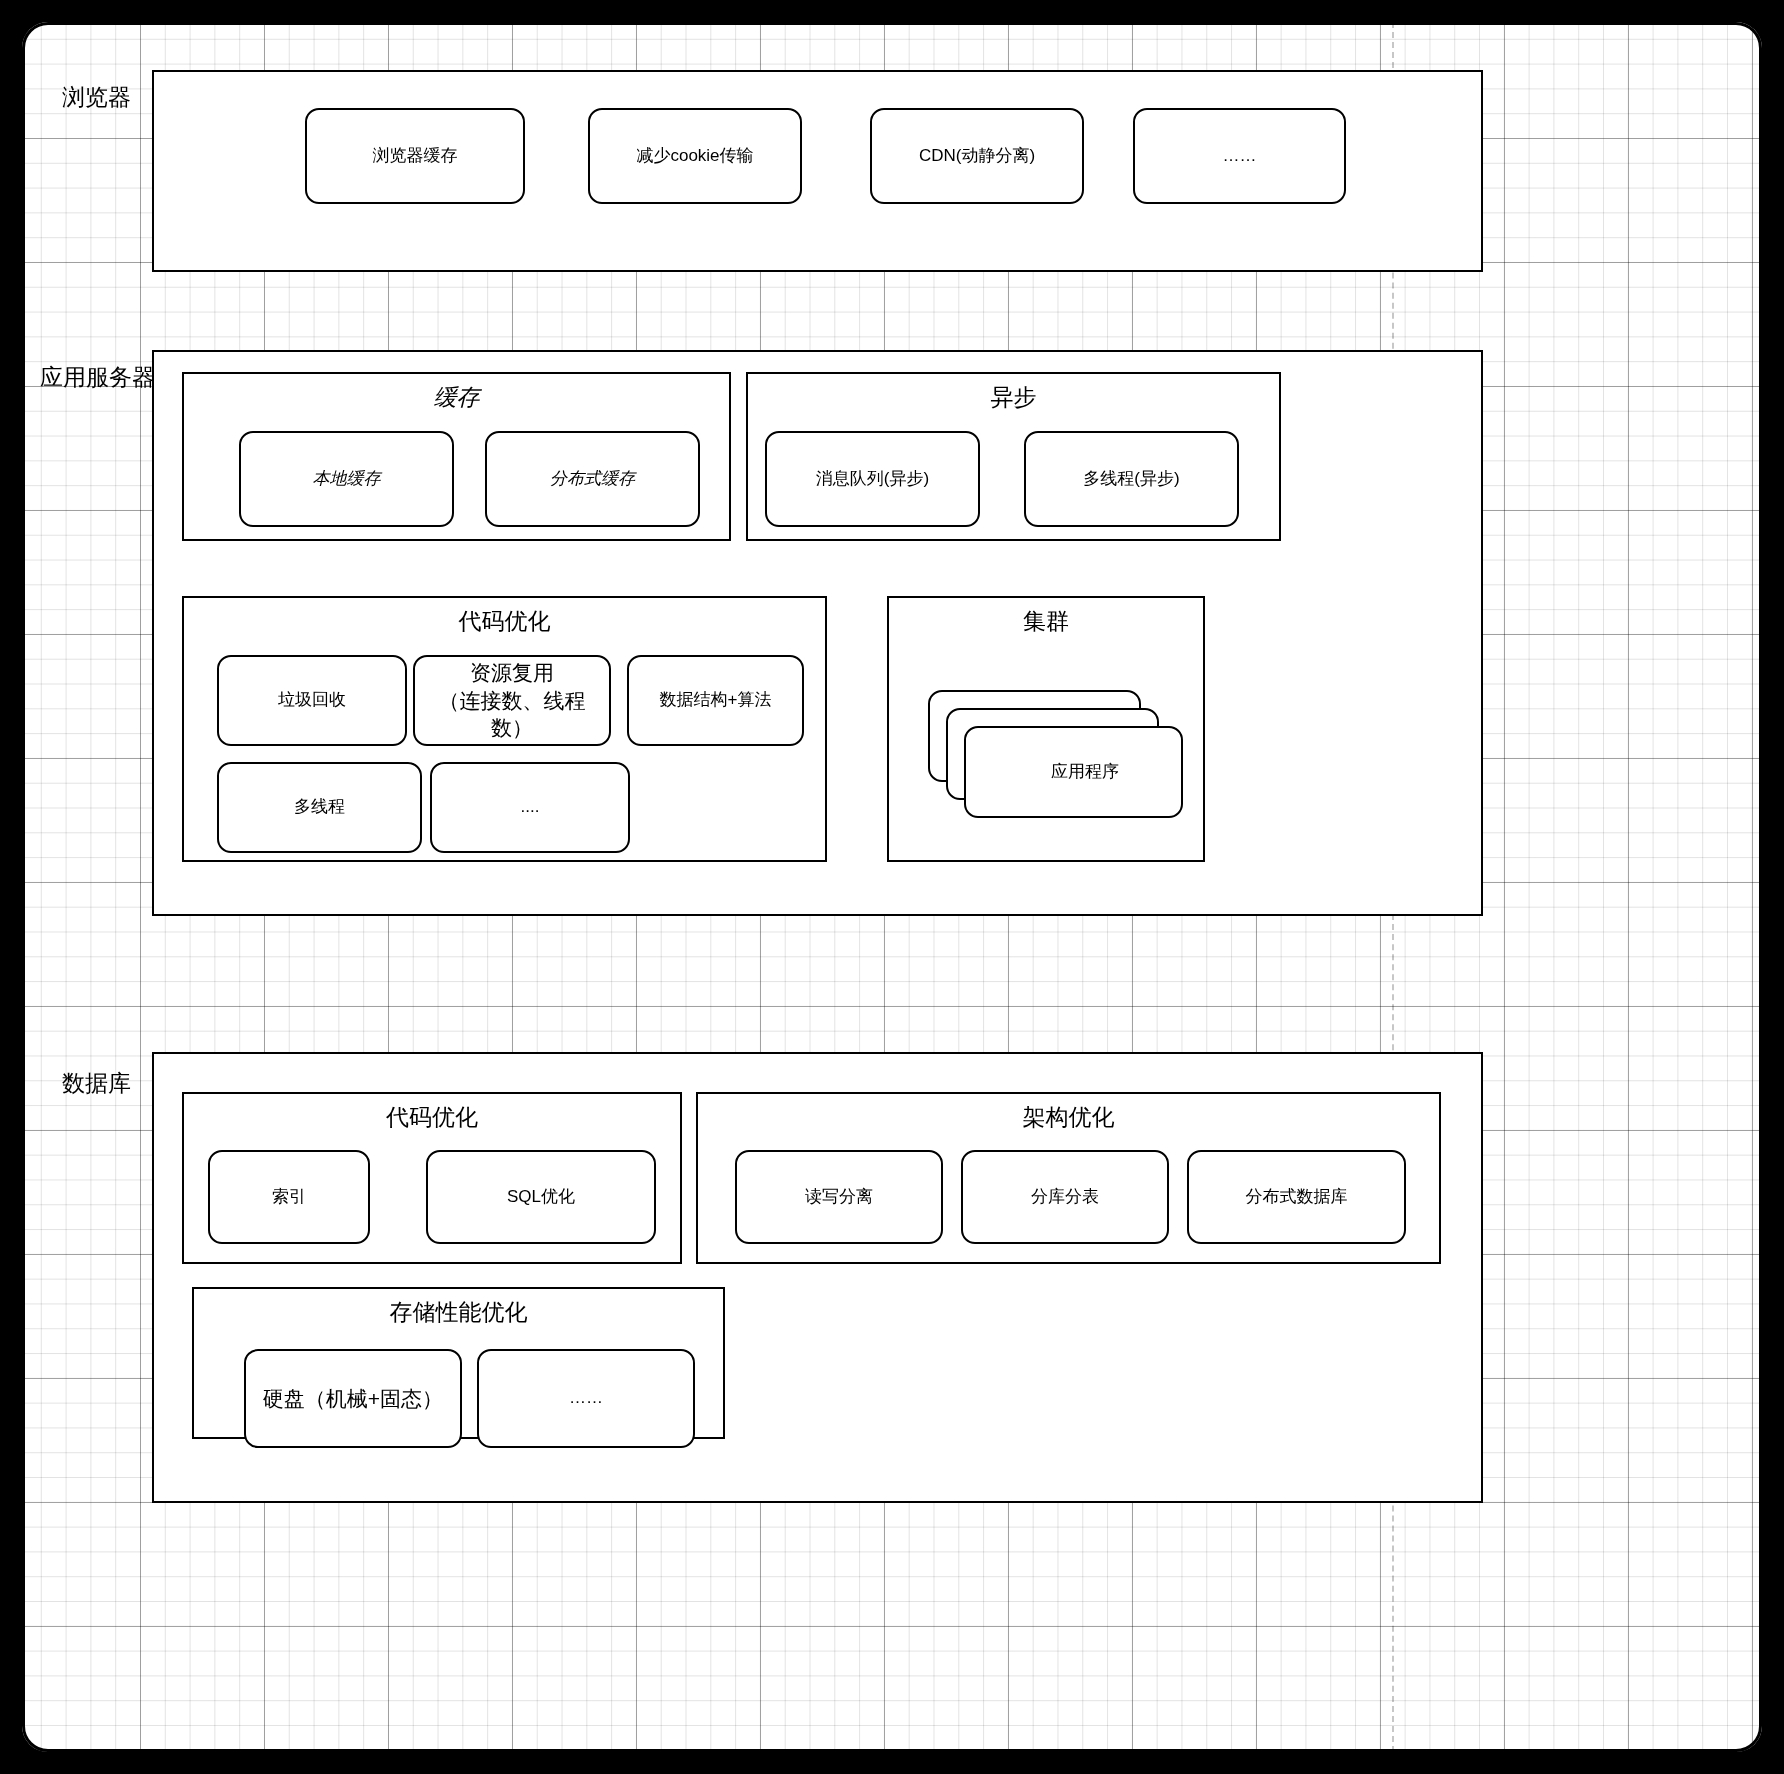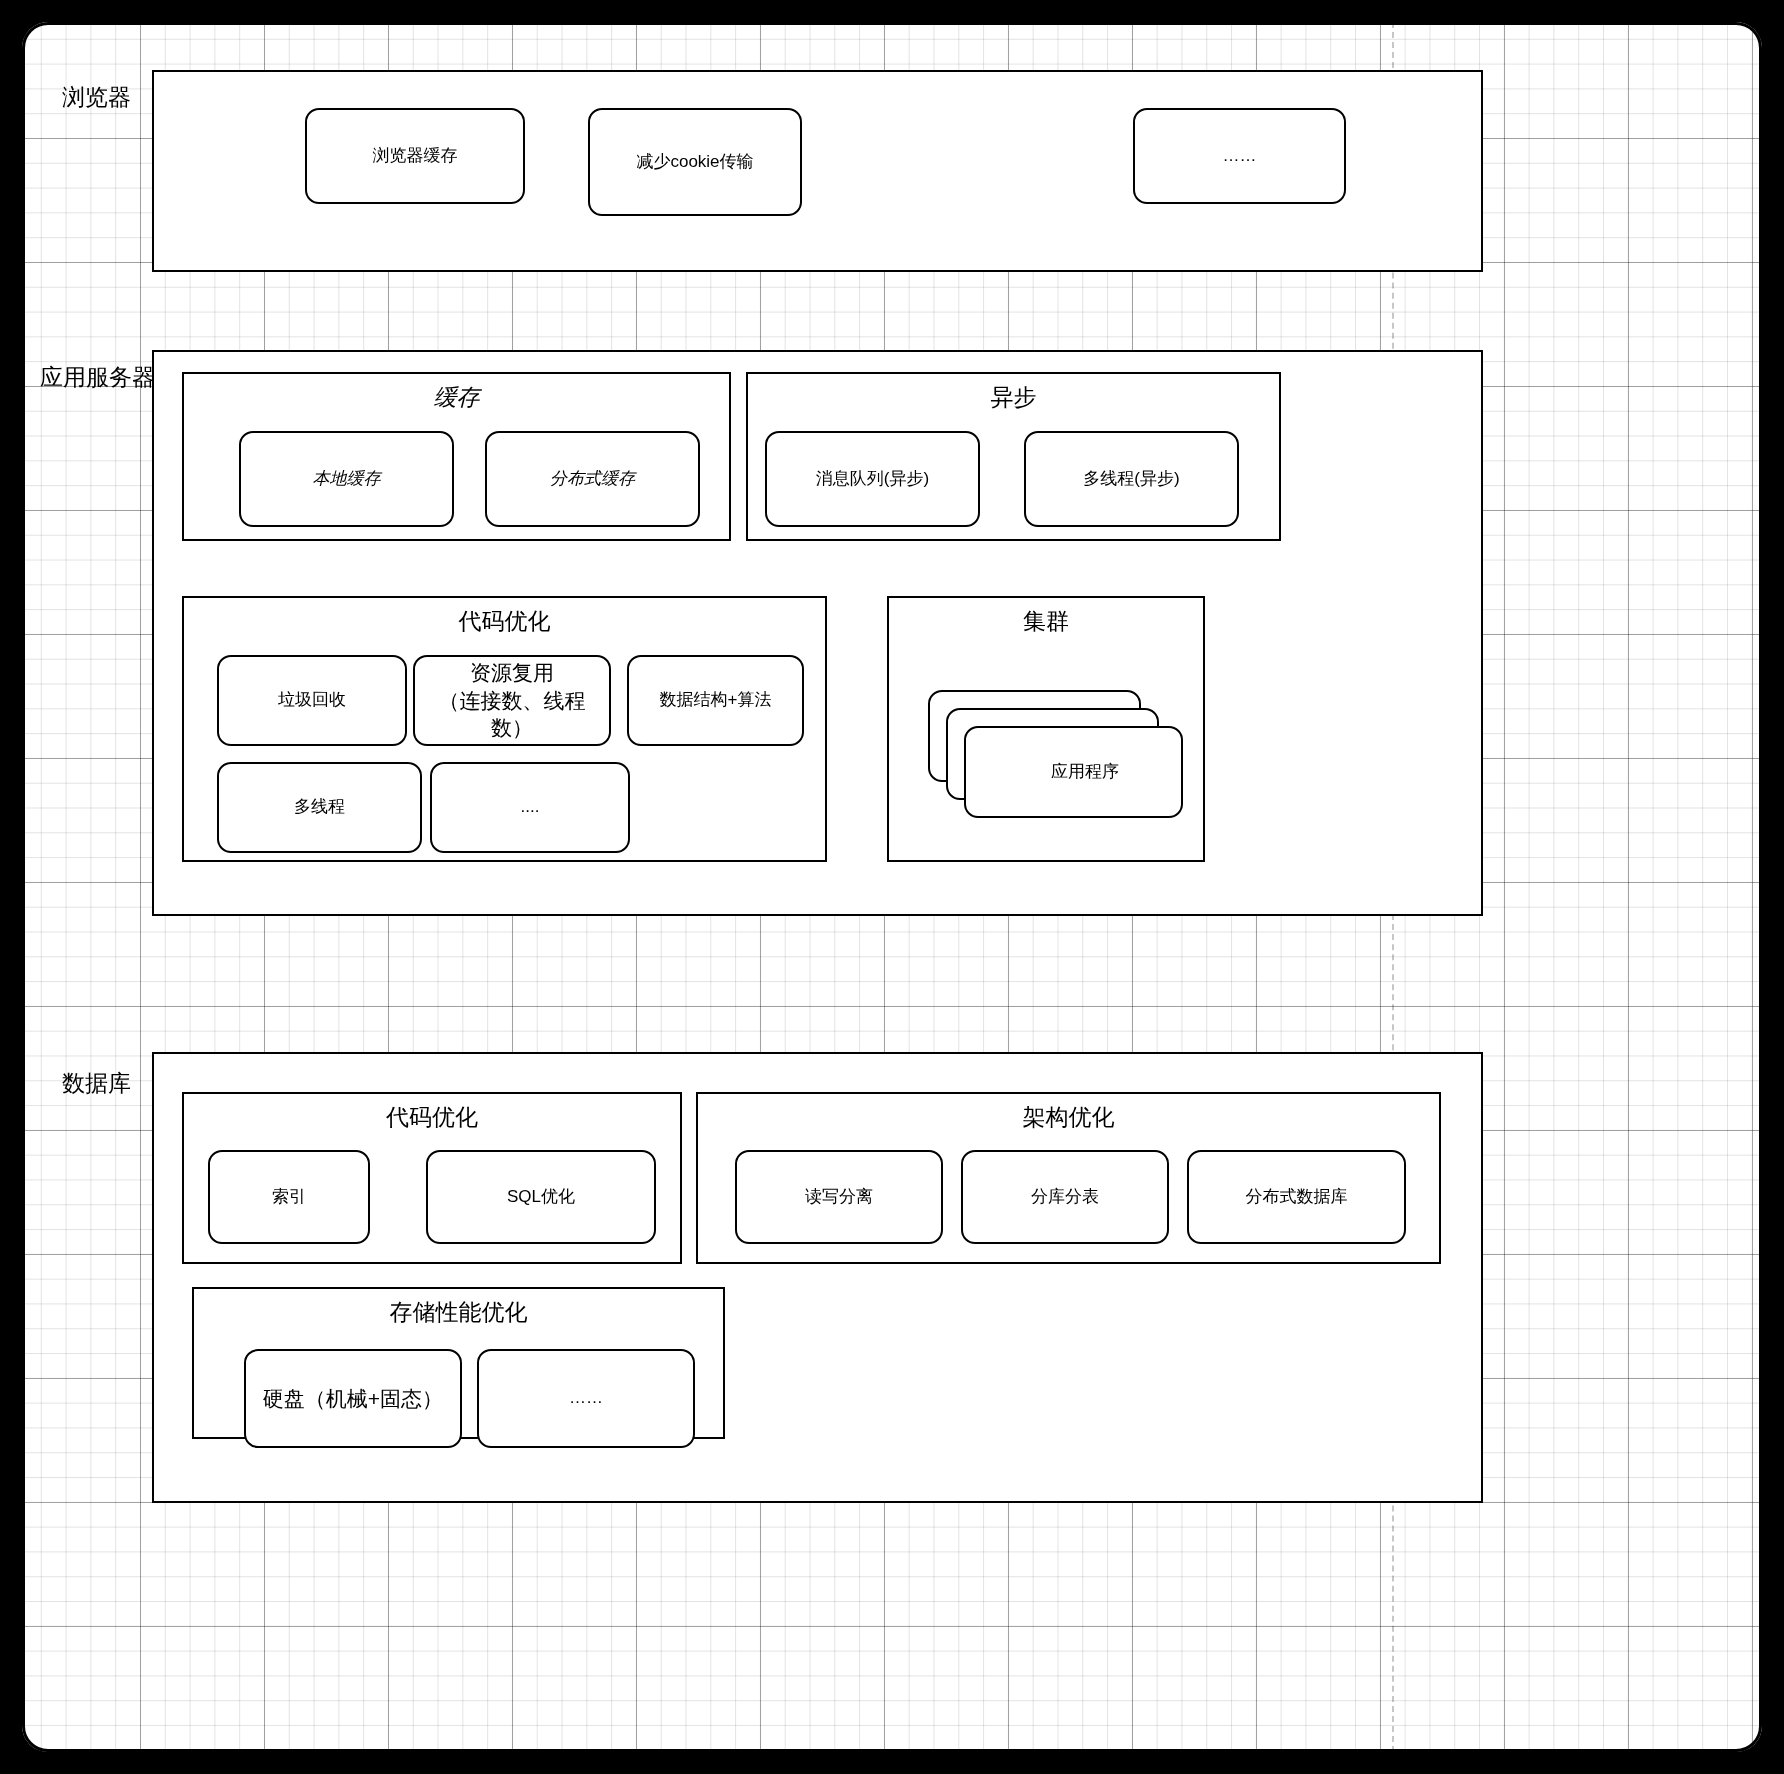--- a/index.html
+++ b/index.html
@@ -120,22 +120,23 @@
 <div id="canvas"></div>
 <div id="page-guide"></div>
 <div id="canvas-border"></div>
 
 <div class="abs tier-label" style="left:62px; top:86px;">浏览器</div>
 
 <div class="abs tier" style="left:152px; top:70px; width:1331px; height:202px;">
 
   <div class="abs node" style="left:151px; top:36px; width:220px; height:96px;">浏览器缓存</div>
 
-  <div class="abs node" style="left:434px; top:36px; width:214px; height:108px;">减少cookie传输</div>
+  <div class="abs node" style="left:434px; top:36px; width:214px; height:96px;">减少cookie传输</div>
 
+  <div class="abs node" style="left:716px; top:36px; width:214px; height:96px;">CDN(动静分离)</div>
 
   <div class="abs node" style="left:979px; top:36px; width:213px; height:96px;">……</div>
 </div>
 
 <div class="abs tier-label" style="left:40px; top:366px;">应用服务器</div>
 
 <div class="abs tier" style="left:152px; top:350px; width:1331px; height:566px;">
 
   <div class="abs group" style="left:28px; top:20px; width:549px; height:169px;font-style:italic;">
     <div class="group-title">缓存</div>

